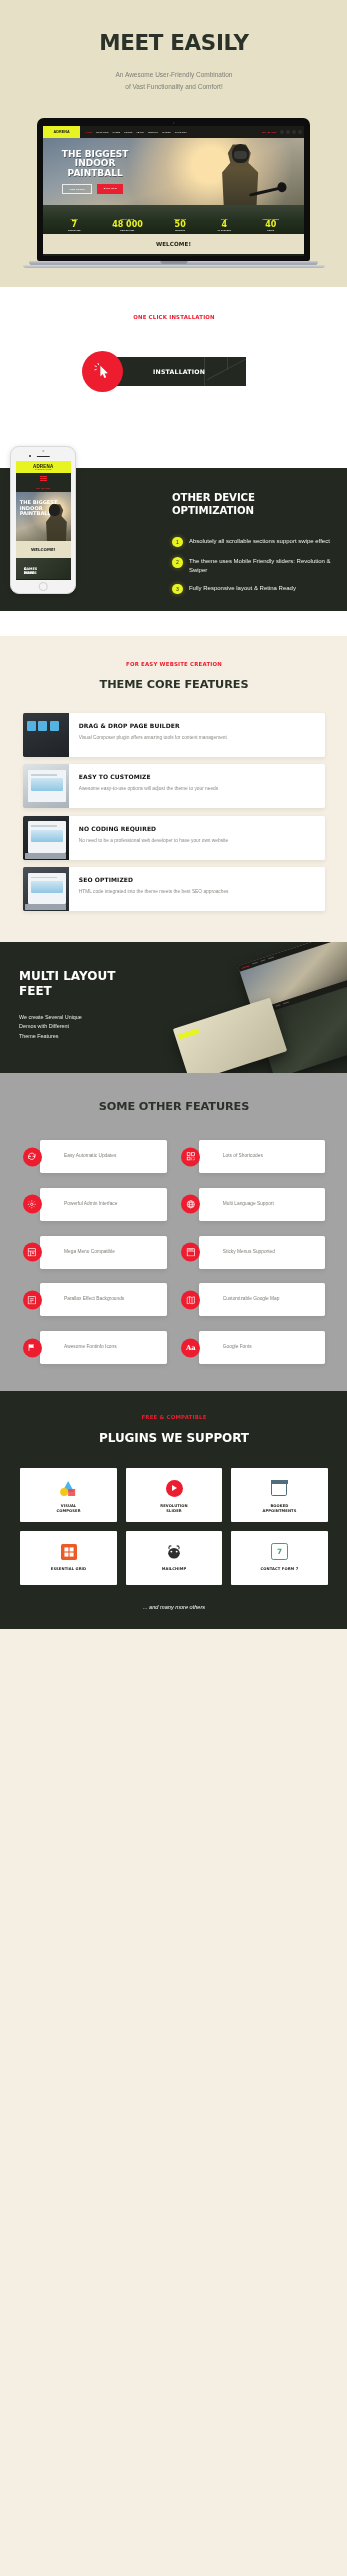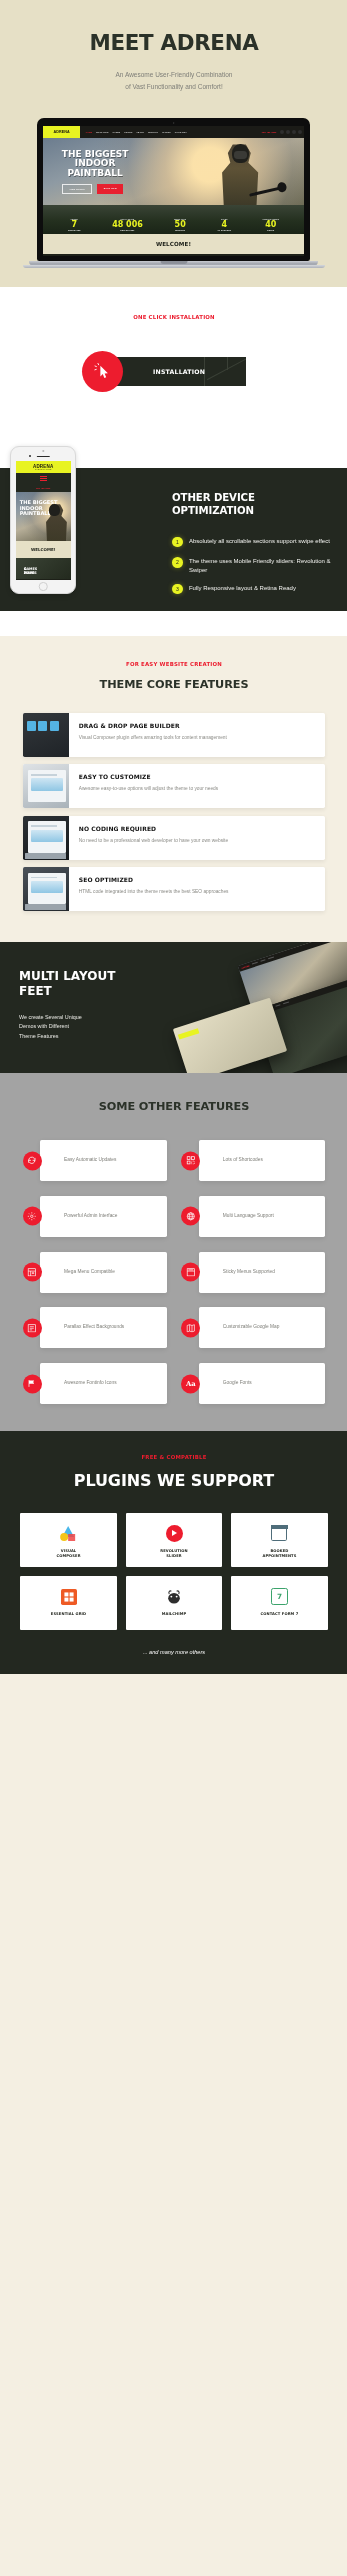--- a/index.html
+++ b/index.html
@@ -211,41 +211,41 @@
   .shot3 { right:67px; top:70px; width:102px; height:56px; background:linear-gradient(150deg,#e6e0c6,#bdb89e); }
   .shot-y { position:absolute; left:3.4px; top:6.8px; width:20.3px; height:5.1px; background:#e8f322; }
 
   
   .other { background:#a3a3a3; padding:27px 0 27px 0; }
   .other h2 {
     text-align:center; font-family:"DejaVu Sans",sans-serif; font-weight:bold;
     font-size:11.3px; color:#2b3229; letter-spacing:-0.1px;
   }
   .ogrid { margin-top:27px; padding:0 22.6px; display:grid; grid-template-columns:1fr 1fr; gap:14.7px 14.7px; }
-  .ocell { position:relative; height:41px; }
+  .ocell { position:relative; height:33px; }
   .ocard {
     position:absolute; left:17.5px; right:0; top:0; bottom:0; background:#fff;
     border-radius:1.7px; box-shadow:0 1.1px 4px rgba(0,0,0,.08);
     display:flex; align-items:center; padding-left:24px;
   }
   .ocard span { font-size:4.8px; line-height:1.45; color:#7e7e78; }
   .oicon {
     position:absolute; left:0; top:50%; transform:translateY(-50%);
     width:19px; height:19px; border-radius:50%; background:#ed1c2e;
     display:flex; align-items:center; justify-content:center; z-index:2;
   }
   .oicon svg { width:9.6px; height:9.6px; }
   .oicon .aa { color:#fff; font-family:"DejaVu Serif",serif; font-weight:bold; font-size:6.8px; }
 
   
   .plug { background:#232820; padding:22.6px 0 19px 0; text-align:center; }
   .plug .eyebrow { color:#ec1c2e; }
   .plug h2 {
     margin-top:11.3px; font-family:"DejaVu Sans",sans-serif; font-weight:bold;
-    font-size:16px; color:#fff; letter-spacing:-0.1px;
+    font-size:12px; color:#fff; letter-spacing:-0.1px;
   }
   .pgrid { margin-top:22.6px; padding:0 20.3px; display:grid; grid-template-columns:repeat(3,1fr); gap:9px; }
   .pcard { background:#fff; border-radius:1.1px; padding:10.2px 3.4px 7.3px 3.4px; text-align:center; min-height:54px; }
   .pglyph { height:21.4px; display:flex; align-items:center; justify-content:center; }
   .pcard p {
     margin-top:4.5px; font-family:"DejaVu Sans",sans-serif; font-weight:bold;
     font-size:3.7px; color:#20231c; letter-spacing:0.1px; line-height:1.5;
   }
   .plug-foot { margin-top:19px; font-size:5.6px; color:#ffffff; font-style:italic; }
   .rs-glyph { width:17px; height:17px; border-radius:50%; background:#ed1c2e; display:flex; align-items:center; justify-content:center; }
@@ -253,21 +253,21 @@
   .ba-glyph { width:16px; height:16px; border:1.1px solid #4f6d7a; border-radius:1.7px; position:relative; }
   .ba-glyph:before { content:""; position:absolute; left:-1.1px; top:-1.1px; right:-1.1px; height:4px; background:#4f6d7a; }
   .cf-glyph { width:17px; height:17px; border:1.7px solid #3ca36c; border-radius:2.3px; display:flex; align-items:center; justify-content:center; color:#3ca36c; font-family:"DejaVu Sans",sans-serif; font-weight:bold; font-size:7.3px; }
 </style>
 </head>
 <body>
 
 <div class="page">
 
   <section class="hero">
-    <h1>MEET ADRENA</h1>
+    <h1>MEET EASILY</h1>
     <div class="sub">
       <div>An Awesome User-Friendly Combination</div>
       <div>of Vast Functionality  and Comfort!</div>
     </div>
     <div class="hero-spacer"></div>
 
     <div class="laptop-wrap">
       <div class="hero-bottom-white"></div>
       <div class="laptop-screen-bezel">
         <div class="cam"></div>
@@ -311,21 +311,21 @@
 
           <div class="site-terrain">
             <div class="counters">
               <div class="counter">
                 <span class="cap">FIELDS</span>
                 <span class="num">7</span>
                 <span class="cap2">INTEGRATED</span>
               </div>
               <div class="counter">
                 <span class="cap">TOTAL SPACE</span>
-                <span class="num">48 006</span>
+                <span class="num">48 000</span>
                 <span class="cap2">SQUARE FEET</span>
               </div>
               <div class="counter">
                 <span class="cap">MORE THAN</span>
                 <span class="num">50</span>
                 <span class="cap2">MISSIONS</span>
               </div>
               <div class="counter">
                 <span class="cap">TYPES</span>
                 <span class="num">4</span>

